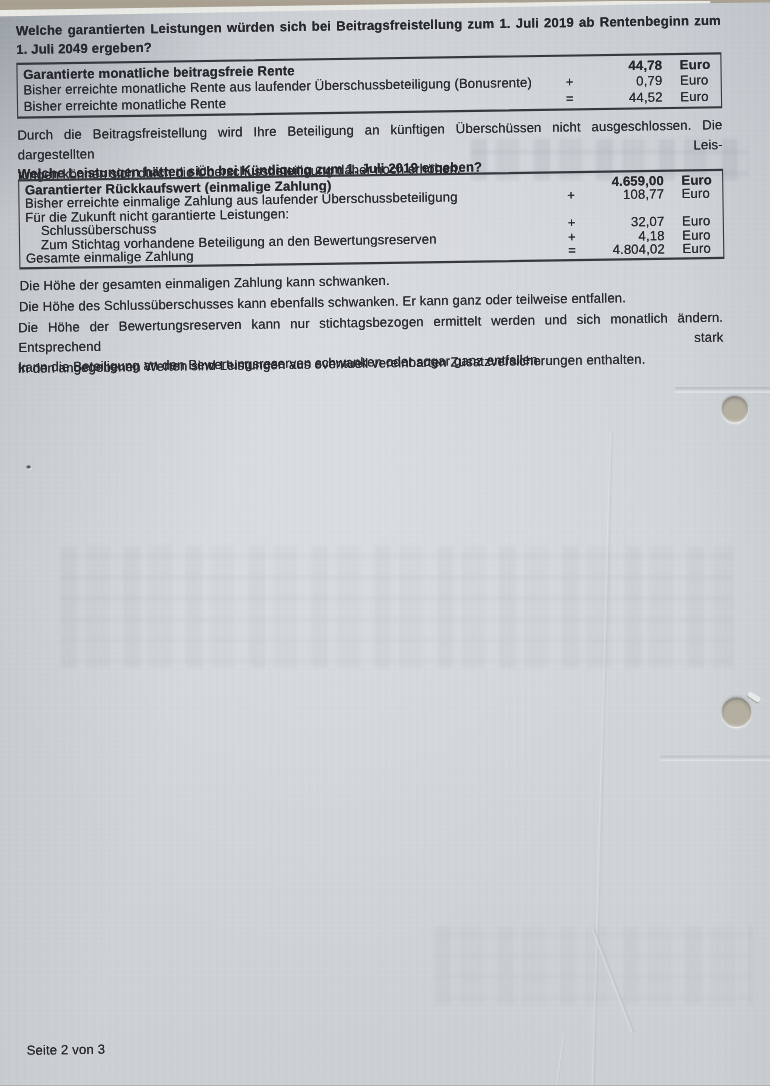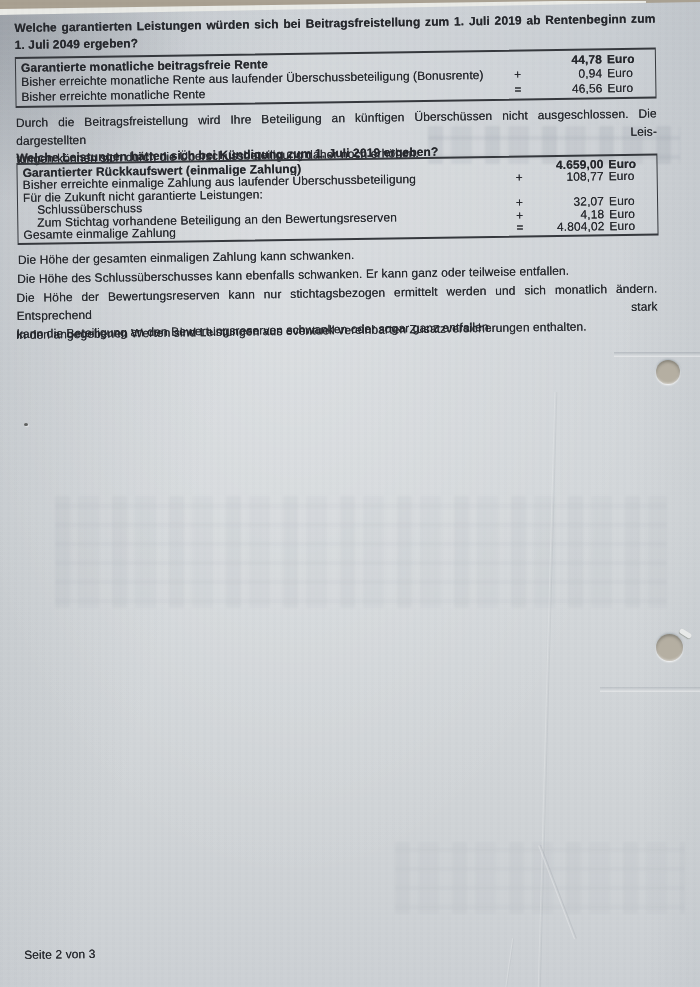--- a/index.html
+++ b/index.html
@@ -85,21 +85,21 @@
   }
   .t1{top:57px;padding:1.5px 0 2px;}
   .t1 .vrow{line-height:14.6px;}
   .t2{top:163px;padding:2px 0 2px;}
   .t2 .vrow{line-height:12.4px;}
   .vrow{display:flex;align-items:baseline;}
   .vrow .lbl{width:496px;padding-left:5px;white-space:nowrap;overflow:hidden;box-sizing:border-box;}
   .vrow .lbl.ind{padding-left:19px;}
   .vrow .op{width:26px;padding-left:2px;box-sizing:border-box;}
   .vrow .val{width:64px;text-align:right;}
-  .vrow .unit{width:40px;padding-left:5px;box-sizing:border-box;}
+  .vrow .unit{width:40px;padding-left:16px;box-sizing:border-box;}
   .t1 .vrow:first-child,.t2 .vrow:first-child{font-weight:bold;}
   .note{line-height:18.2px;}
   .n1{top:251px;}
   .n2{top:270px;left:-1px;}
   .n3{top:289px;left:-2px;}
   .n4{top:326px;left:-3px;}
   .footer{top:948px;left:-4px;font-size:12px;}
 </style>
 </head>
 <body>
@@ -122,27 +122,27 @@
   <div class="blk vtable t1">
     <div class="vrow">
       <span class="lbl">Garantierte monatliche beitragsfreie Rente</span>
       <span class="op"></span>
       <span class="val">44,78</span>
       <span class="unit">Euro</span>
     </div>
     <div class="vrow">
       <span class="lbl">Bisher erreichte monatliche Rente aus laufender Überschussbeteiligung (Bonusrente)</span>
       <span class="op">+</span>
-      <span class="val">0,94</span>
+      <span class="val">0,79</span>
       <span class="unit">Euro</span>
     </div>
     <div class="vrow">
       <span class="lbl">Bisher erreichte monatliche Rente</span>
       <span class="op">=</span>
-      <span class="val">46,56</span>
+      <span class="val">44,52</span>
       <span class="unit">Euro</span>
     </div>
   </div>
 
   <div class="blk p1">
     <div class="just">Durch die Beitragsfreistellung wird Ihre Beteiligung an künftigen Überschüssen nicht ausgeschlossen. Die dargestellten Leis-</div>
     <div>tungen können sich durch die Überschussbeteiligung daher noch erhöhen.</div>
   </div>
 
   <div class="blk h2">Welche Leistungen hätten sich bei Kündigung zum 1. Juli 2019 ergeben?</div>

